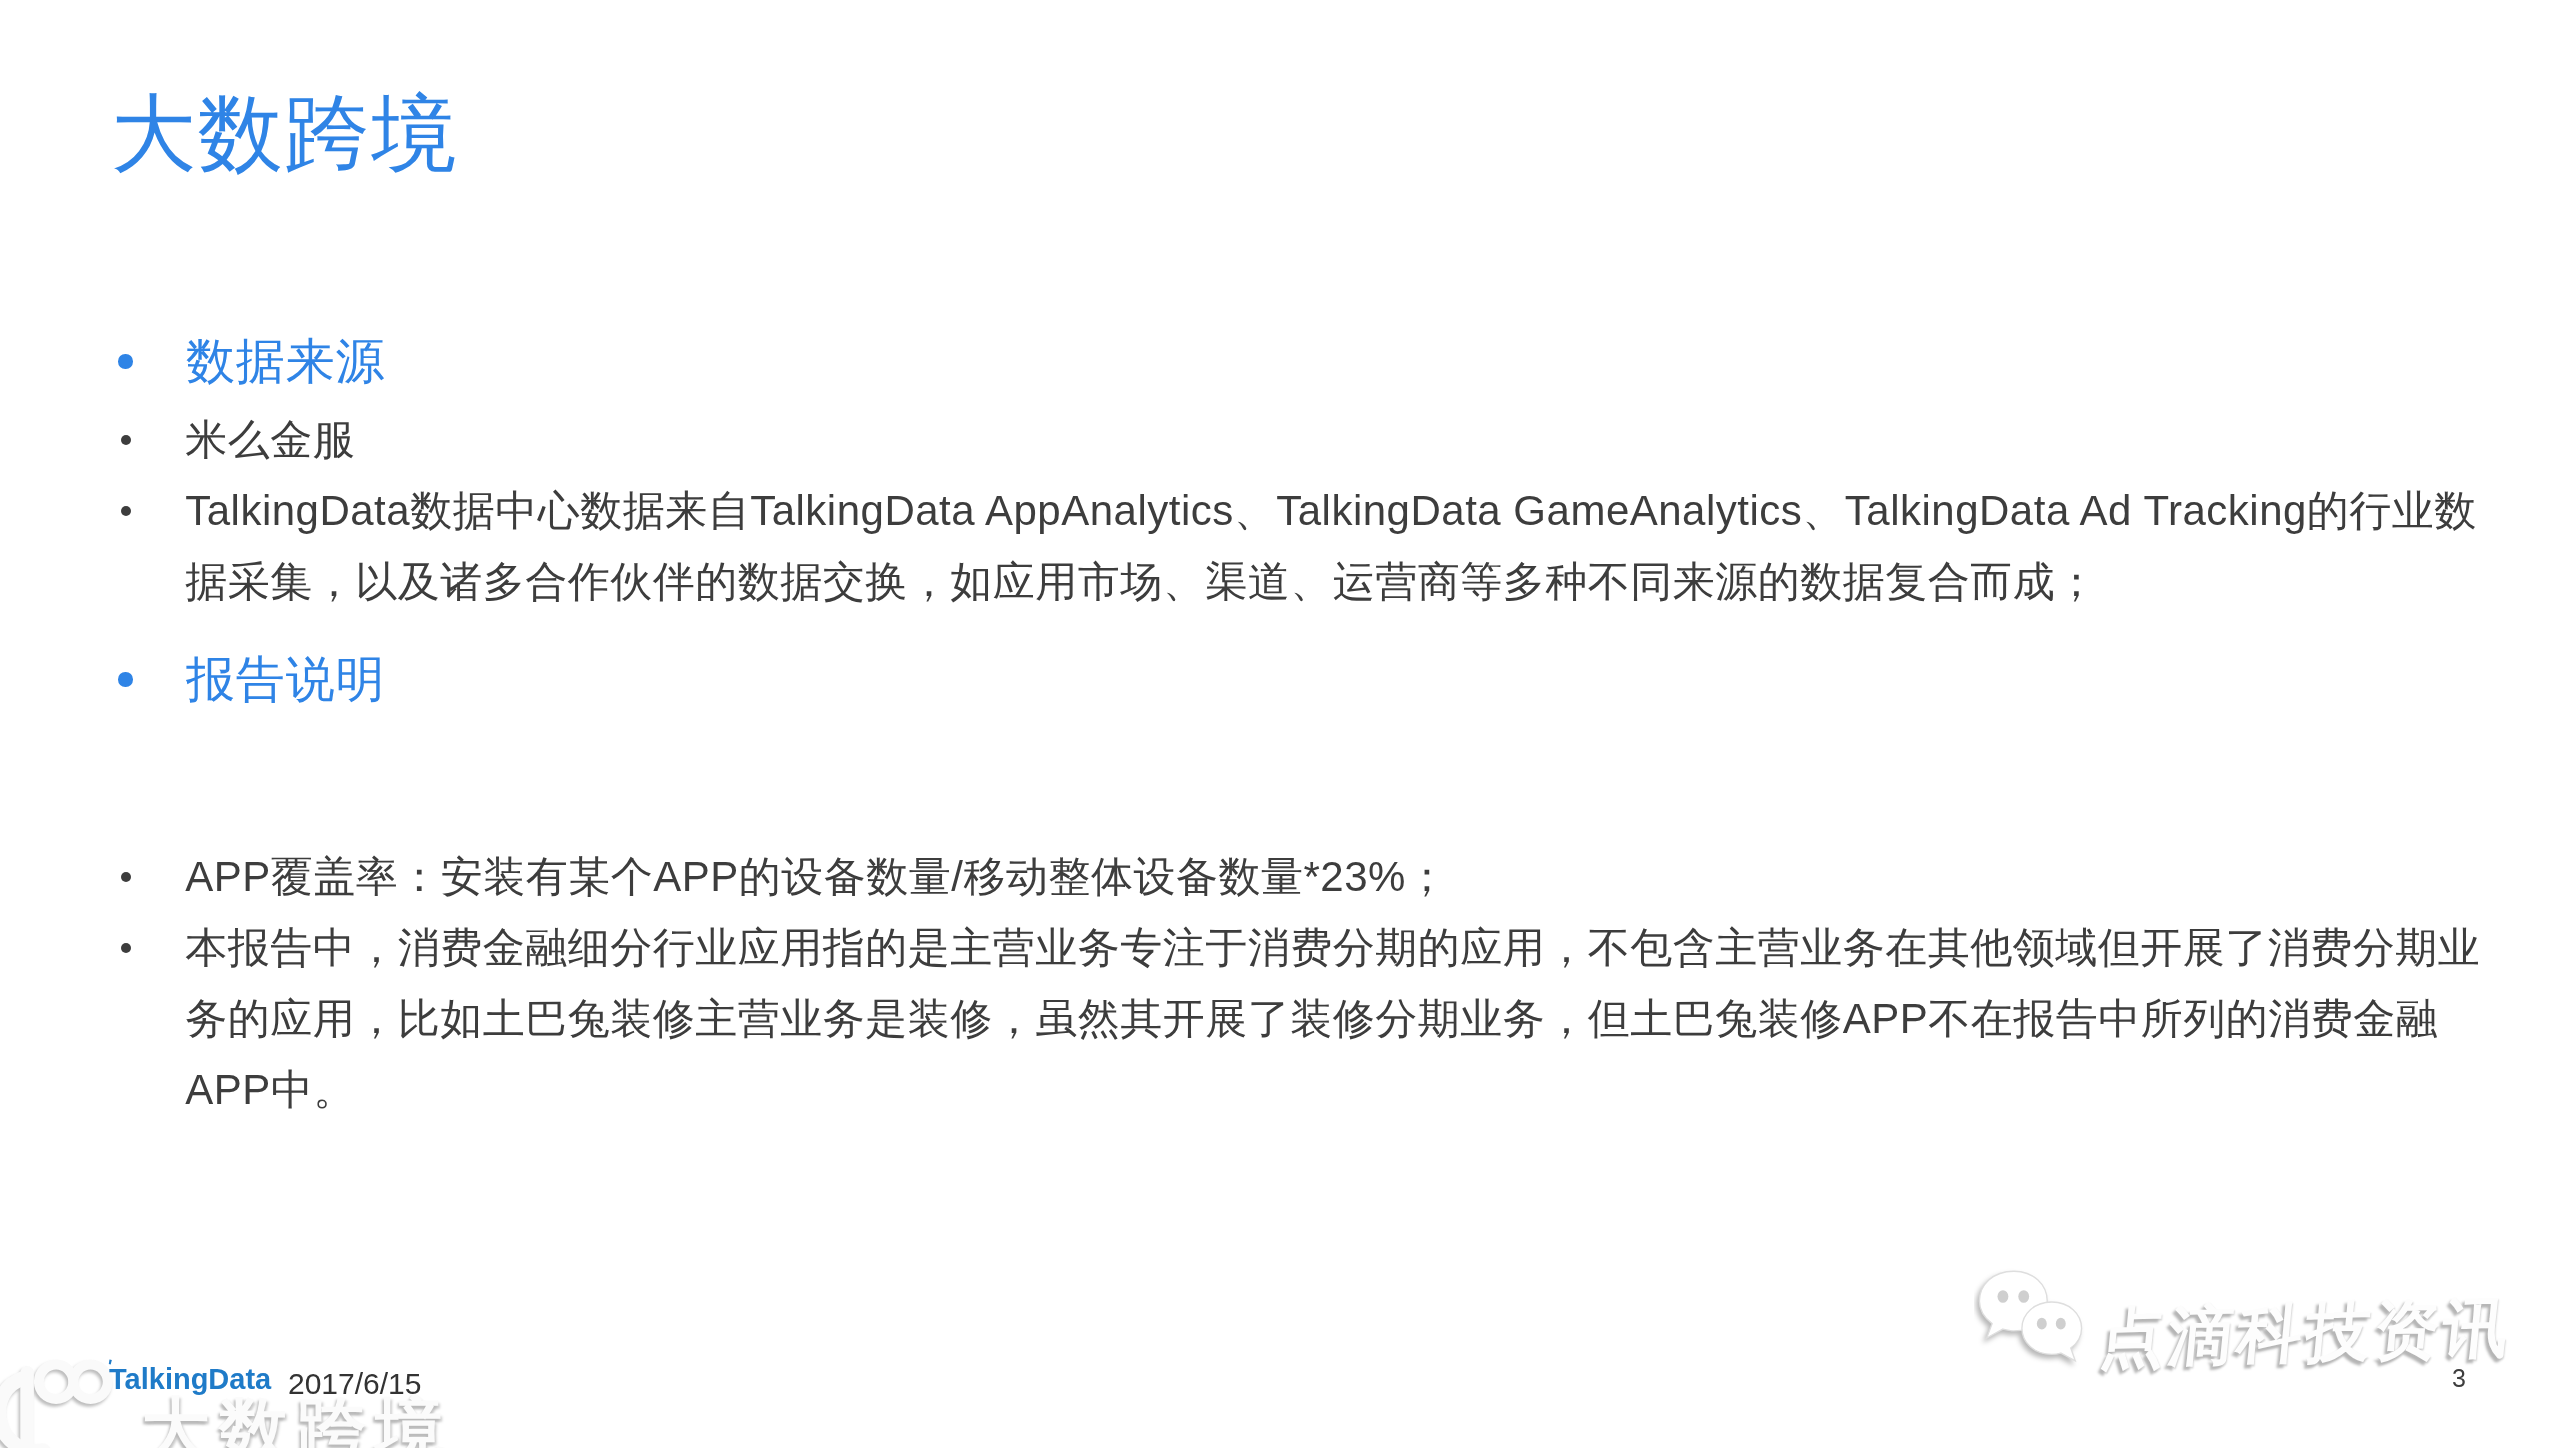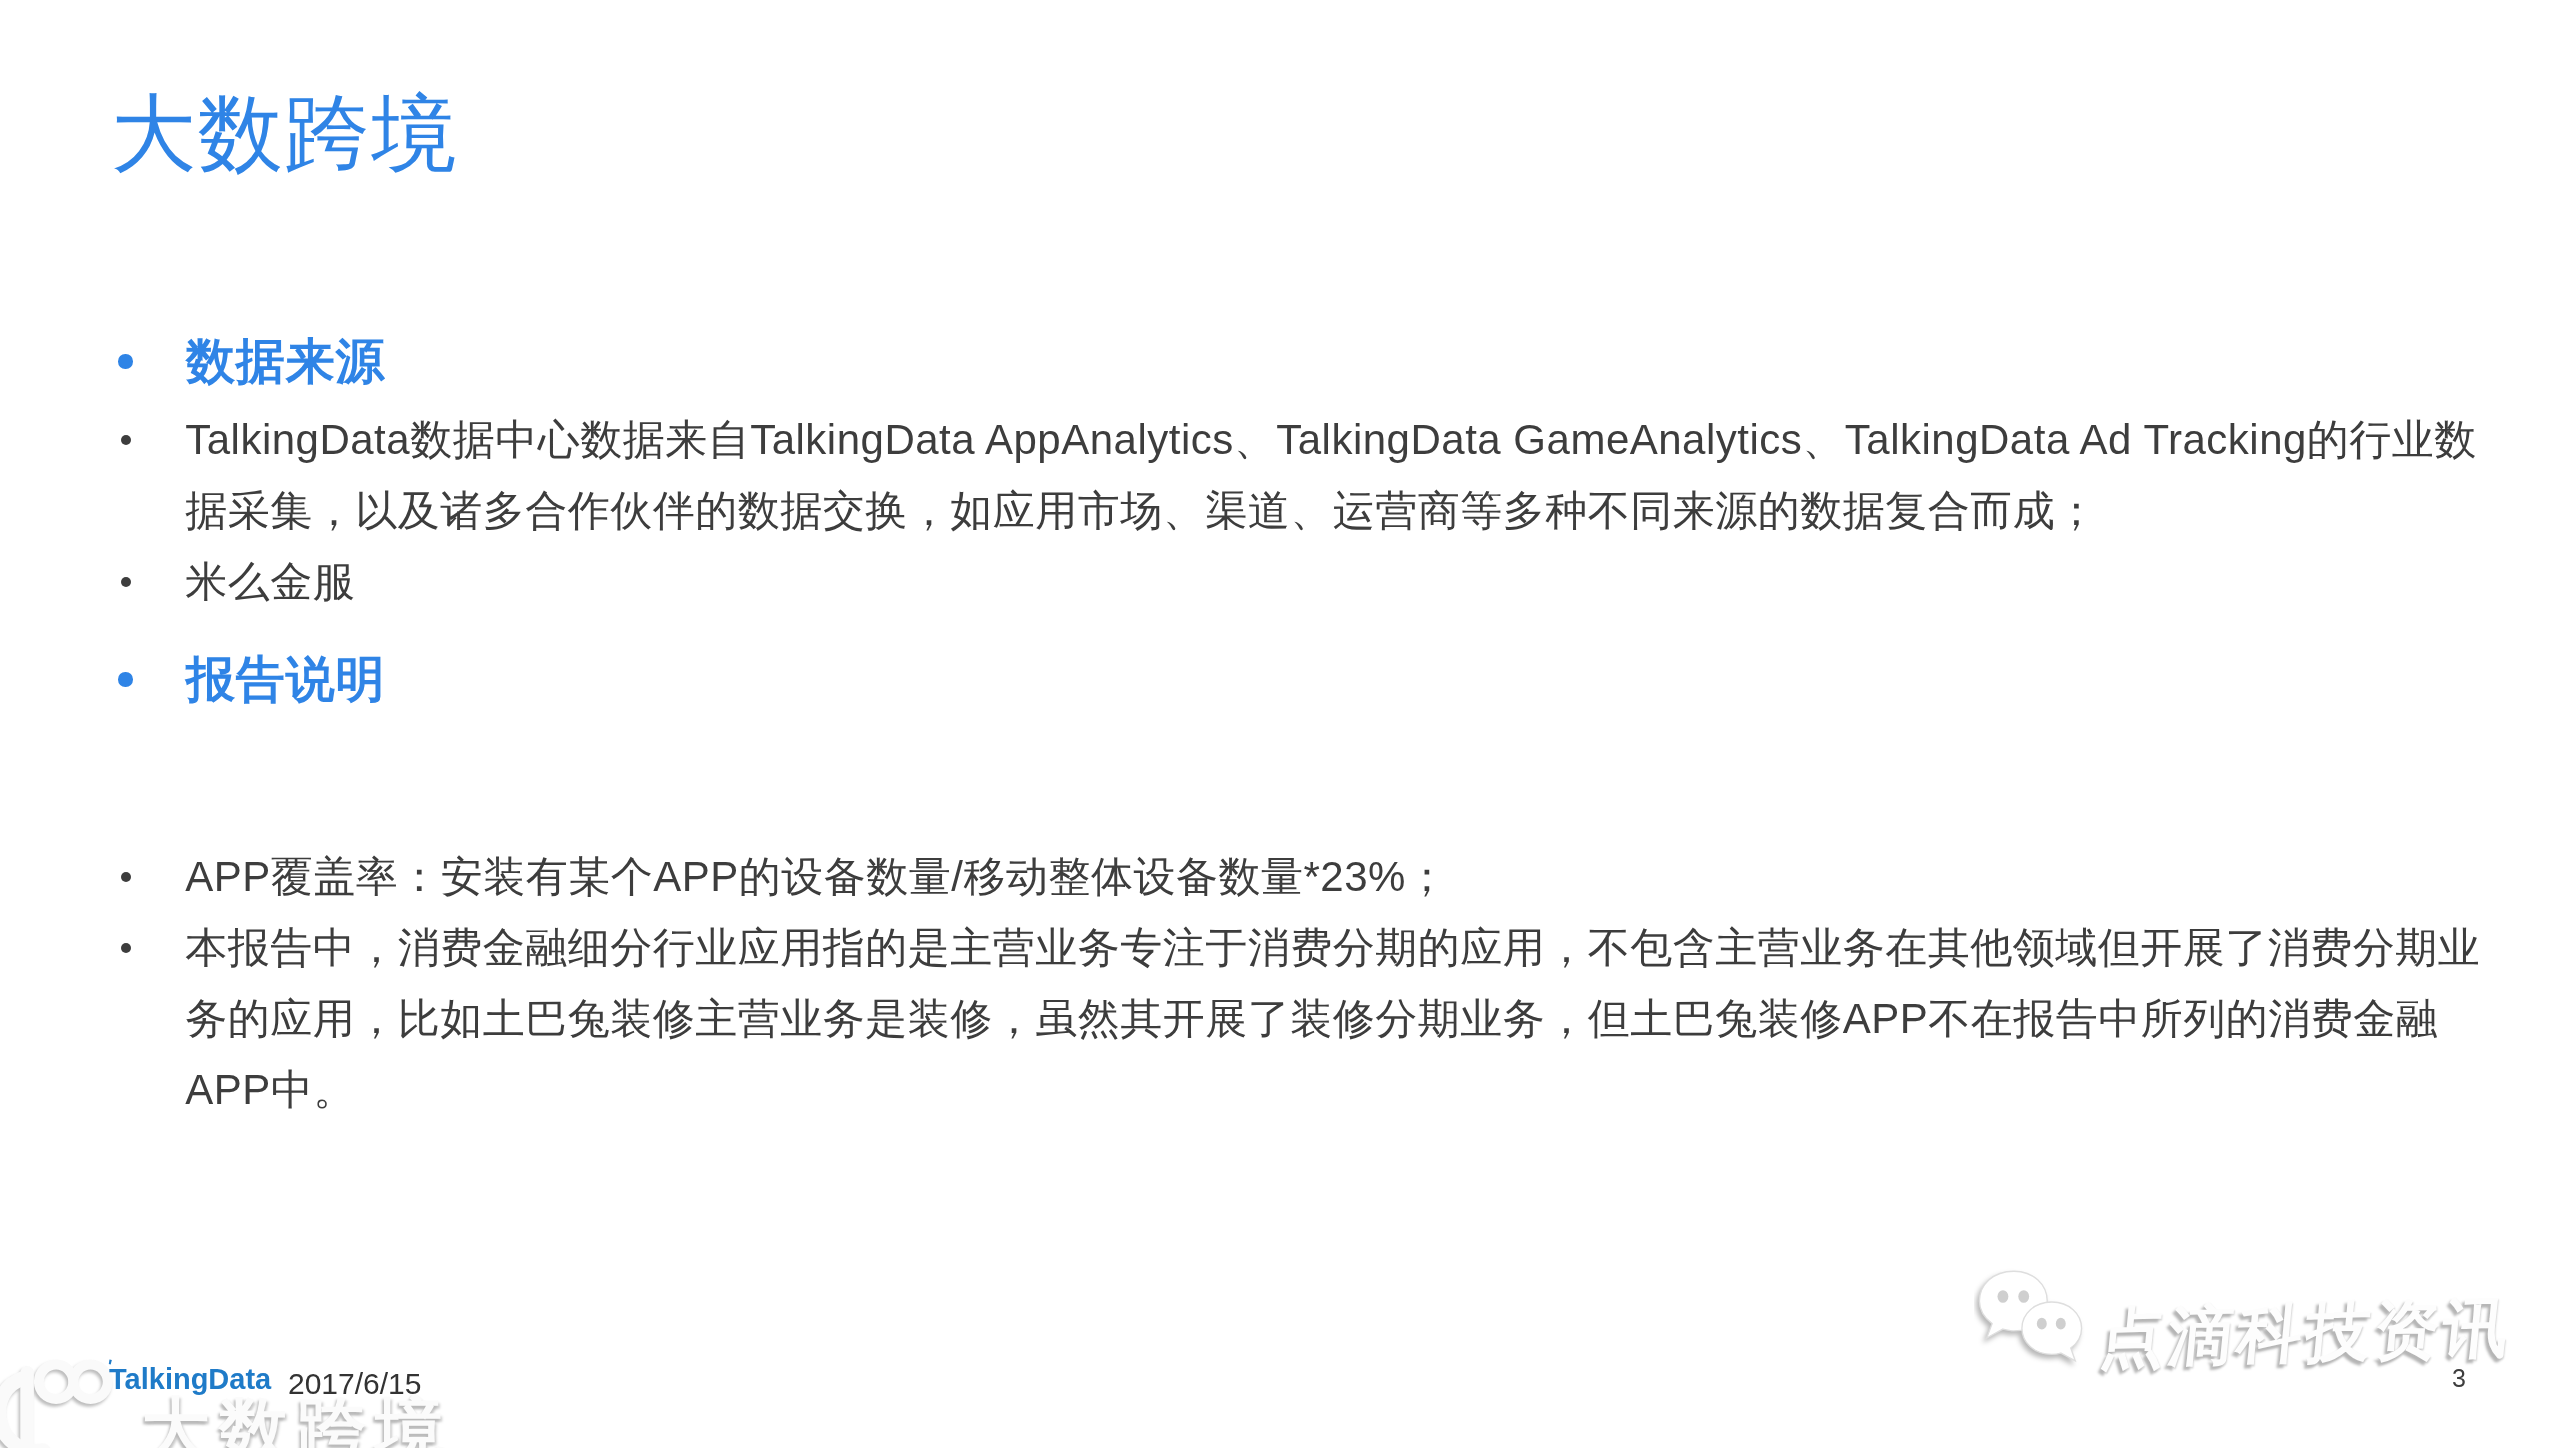--- a/index.html
+++ b/index.html
@@ -23,21 +23,21 @@
   .sec-1{top:326px;}
   .sec-2{top:644px;}
   .sec-3{top:841px;}
 
   .heading-row{display:flex;align-items:flex-start;margin-bottom:7.3px;}
   .heading-bullet{
     flex:0 0 auto;width:14.5px;height:14.5px;border-radius:50%;
     background:#2f84e6;margin:28px 0 0 5.4px;
   }
   .heading-text{
-    margin-left:53px;font-size:49px;font-weight:700;color:#2f84e6;
+    margin-left:53px;font-size:49px;font-weight:400;color:#2f84e6;
     line-height:71px;letter-spacing:0.9px;
   }
 
   .item-row{display:flex;align-items:flex-start;}
   .item-bullet{
     flex:0 0 auto;width:10px;height:10px;border-radius:50%;
     background:#3d3d3d;margin:31px 0 0 8.2px;
   }
   .item-text{
     margin-left:54px;font-size:42px;line-height:71px;color:#3d3d3d;
@@ -94,25 +94,25 @@
 
   <div class="slide-title">大数跨境</div>
 
   <div class="section sec-1">
     <div class="heading-row">
       <span class="heading-bullet"></span>
       <span class="heading-text">数据来源</span>
     </div>
     <div class="item-row">
       <span class="item-bullet"></span>
-      <span class="item-text">TalkingData数据中心数据来自TalkingData AppAnalytics、TalkingData GameAnalytics、TalkingData Ad Tracking的行业数据采集，以及诸多合作伙伴的数据交换，如应用市场、渠道、运营商等多种不同来源的数据复合而成；</span>
+      <span class="item-text">米么金服</span>
     </div>
     <div class="item-row">
       <span class="item-bullet"></span>
-      <span class="item-text">米么金服</span>
+      <span class="item-text">TalkingData数据中心数据来自TalkingData AppAnalytics、TalkingData GameAnalytics、TalkingData Ad Tracking的行业数据采集，以及诸多合作伙伴的数据交换，如应用市场、渠道、运营商等多种不同来源的数据复合而成；</span>
     </div>
   </div>
 
   <div class="section sec-2">
     <div class="heading-row">
       <span class="heading-bullet"></span>
       <span class="heading-text">报告说明</span>
     </div>
   </div>
 

